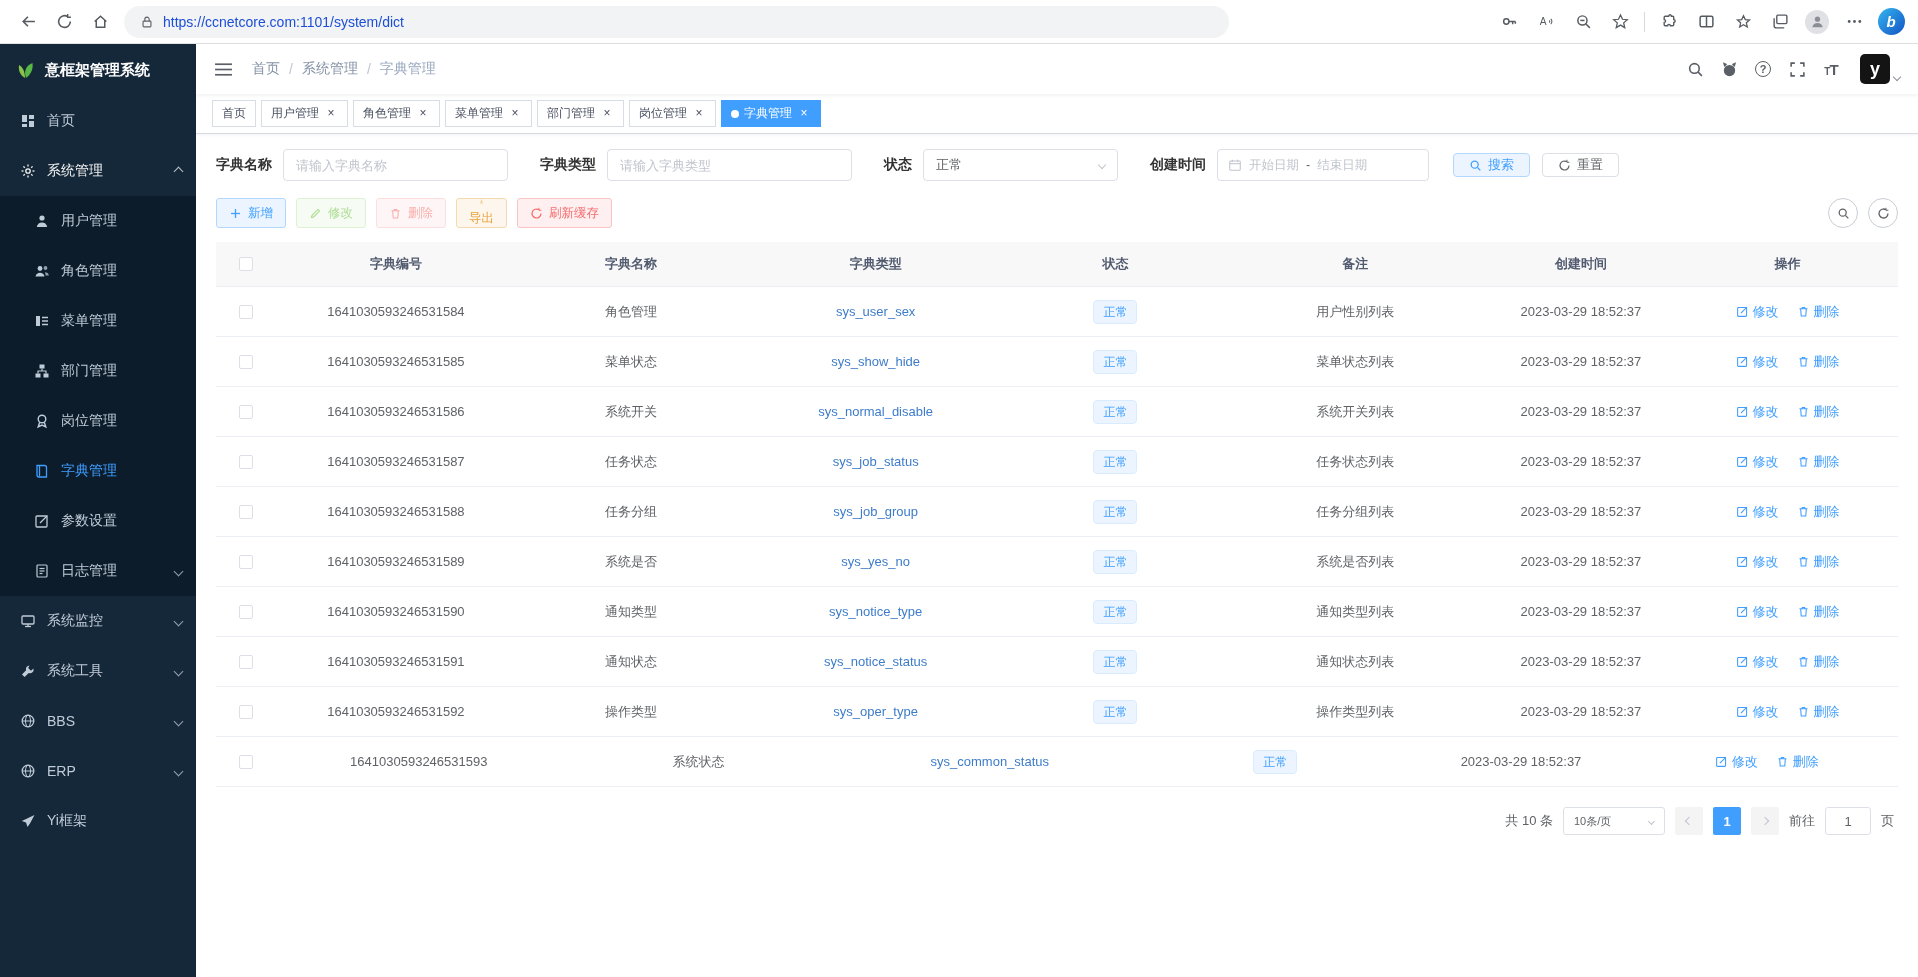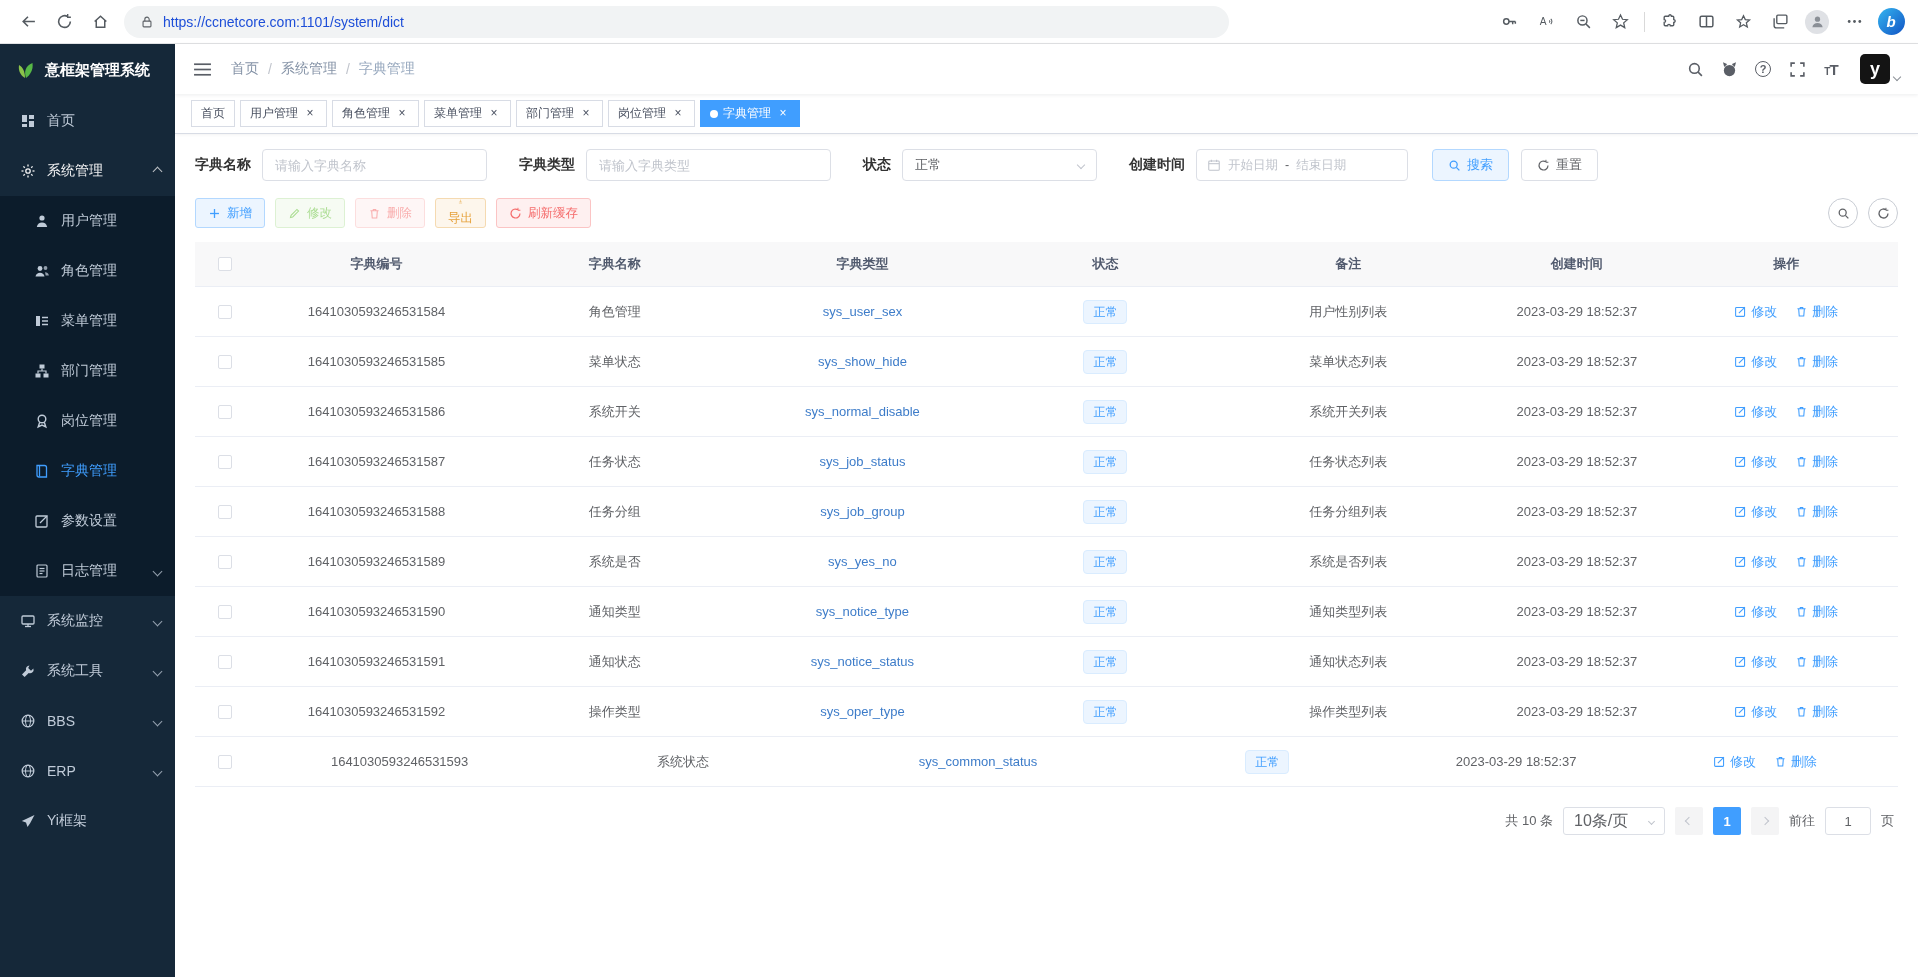--- a/index.html
+++ b/index.html
@@ -17,21 +17,21 @@
   .browser-right .nav-btn{width:34px;}
   .tb-divider{width:1px;height:20px;background:#d9d9d9;margin:0 4px;}
   .profile-circle{width:24px;height:24px;border-radius:50%;background:#dfe1e5;display:flex;align-items:center;justify-content:center;color:#8a8f96;}
   .profile-circle svg{width:15px;height:15px;}
   .bing-circle{width:27px;height:27px;border-radius:50%;background:linear-gradient(135deg,#35b6f0,#1153c4);color:#fff;display:flex;align-items:center;justify-content:center;font-weight:bold;font-size:15px;font-style:italic;}
 
   
   .app{display:flex;height:933px;}
 
   
-  .sidebar{width:175px;background:#152839;flex:none;display:flex;flex-direction:column;}
+  .sidebar{width:196px;background:#152839;flex:none;display:flex;flex-direction:column;}
   .logo-row{height:52px;display:flex;align-items:center;gap:9px;padding-left:16px;cursor:pointer;flex:none;}
   .logo-row svg{width:20px;height:20px;}
   .logo-text{color:#fff;font-weight:bold;font-size:15px;white-space:nowrap;}
   .menu{flex:1;overflow:hidden;}
   .menu-item{height:50px;display:flex;align-items:center;gap:11px;padding:0 14px 0 20px;color:#c0cbd8;font-size:14px;cursor:pointer;}
   .menu-item svg{width:16px;height:16px;flex:none;}
   .menu-item .arrow{margin-left:auto;opacity:.75;}
   .submenu{background:#0c1c2b;}
   .submenu .menu-item{padding-left:34px;}
   .menu-item.opened{color:#f4f4f5;}
@@ -75,21 +75,21 @@
   .f-input::placeholder{color:#c0c4cc;}
   .w-name{width:225px;}
   .w-type{width:245px;}
   .select-box{width:195px;height:32px;border:1px solid #dcdfe6;border-radius:4px;display:flex;align-items:center;padding:0 12px;font-size:13px;color:#606266;cursor:pointer;background:#fff;}
   .select-box .caret{margin-left:auto;width:6px;height:6px;border-right:1.3px solid #c0c4cc;border-bottom:1.3px solid #c0c4cc;transform:rotate(45deg);}
   .date-box{width:212px;height:32px;border:1px solid #dcdfe6;border-radius:4px;display:flex;align-items:center;gap:7px;padding:0 10px;font-size:12.5px;background:#fff;cursor:pointer;}
   .date-box svg{width:14px;height:14px;color:#c0c4cc;flex:none;}
   .ph{color:#c0c4cc;white-space:nowrap;}
   .date-sep{color:#606266;}
 
-  .btn{height:32px;display:inline-flex;align-items:center;gap:6px;padding:0 15px;border-radius:4px;border:1px solid #dcdfe6;background:#fff;font-size:13px;color:#606266;cursor:pointer;font-family:"Liberation Sans",sans-serif;}
+  .btn{height:24px;display:inline-flex;align-items:center;gap:6px;padding:0 15px;border-radius:4px;border:1px solid #dcdfe6;background:#fff;font-size:13px;color:#606266;cursor:pointer;font-family:"Liberation Sans",sans-serif;}
   .btn svg{width:13px;height:13px;}
   .btn-sm{height:30px;padding:0 12px;font-size:12.5px;border-radius:3px;}
   .btn-primary-plain{background:#ecf5ff;border-color:#b3d8ff;color:#409eff;}
   .btn-success-plain{background:#f0f9eb;border-color:#c2e7b0;color:#67c23a;}
   .btn-danger-plain{background:#fef0f0;border-color:#fbc4c4;color:#f56c6c;}
   .btn-warning-plain{background:#fdf6ec;border-color:#f5dab1;color:#e6a23c;flex-direction:column;}
   .btn.disabled{opacity:.55;cursor:not-allowed;}
   .search-btn{margin-left:24px;}
   .reset-btn{margin-left:12px;}
 
@@ -115,21 +115,21 @@
   .c-op{flex:22 1 0;}
   .checkbox{width:14px;height:14px;border:1px solid #dcdfe6;border-radius:2px;background:#fff;display:inline-block;cursor:pointer;}
   .type-link{color:#3d7cc9;cursor:pointer;text-decoration:none;}
   .tag-normal{background:#ecf5ff;border:1px solid #d9ecff;color:#409eff;border-radius:4px;padding:0 9px;height:24px;line-height:22px;font-size:12px;display:inline-block;}
   .op-link{color:#409eff;display:inline-flex;align-items:center;gap:4px;margin:0 9px;cursor:pointer;text-decoration:none;font-size:13px;}
   .op-link svg{width:13px;height:13px;}
   .tbody{color:#606266;}
 
   
   .pagination{margin-top:20px;display:flex;align-items:center;justify-content:flex-end;gap:10px;font-size:13px;color:#606266;padding-right:4px;}
-  .pg-select{width:102px;height:28px;border:1px solid #dcdfe6;border-radius:3px;display:flex;align-items:center;padding:0 10px;font-size:16px;cursor:pointer;background:#fff;}
+  .pg-select{width:102px;height:28px;border:1px solid #dcdfe6;border-radius:3px;display:flex;align-items:center;padding:0 10px;font-size:11px;cursor:pointer;background:#fff;}
   .pg-select .caret{margin-left:auto;width:5px;height:5px;border-right:1.3px solid #c0c4cc;border-bottom:1.3px solid #c0c4cc;transform:rotate(45deg);}
   .pg-btn{width:28px;height:28px;border-radius:2px;background:#f4f4f5;display:flex;align-items:center;justify-content:center;color:#c0c4cc;cursor:pointer;}
   .pg-btn .arrow{width:6px;height:6px;border-width:1.5px;}
   .arrow.left{transform:rotate(135deg);border-right:1.5px solid currentColor;border-bottom:1.5px solid currentColor;}
   .arrow.right{transform:rotate(-45deg);border-right:1.5px solid currentColor;border-bottom:1.5px solid currentColor;}
   .pg-page{width:28px;height:28px;border-radius:2px;background:#409eff;color:#fff;display:flex;align-items:center;justify-content:center;font-weight:bold;cursor:pointer;}
   .pg-goto-input{width:46px;height:28px;border:1px solid #dcdfe6;border-radius:3px;text-align:center;font-size:13px;color:#606266;outline:none;font-family:"Liberation Sans",sans-serif;}
 </style>
 </head>
 <body>

